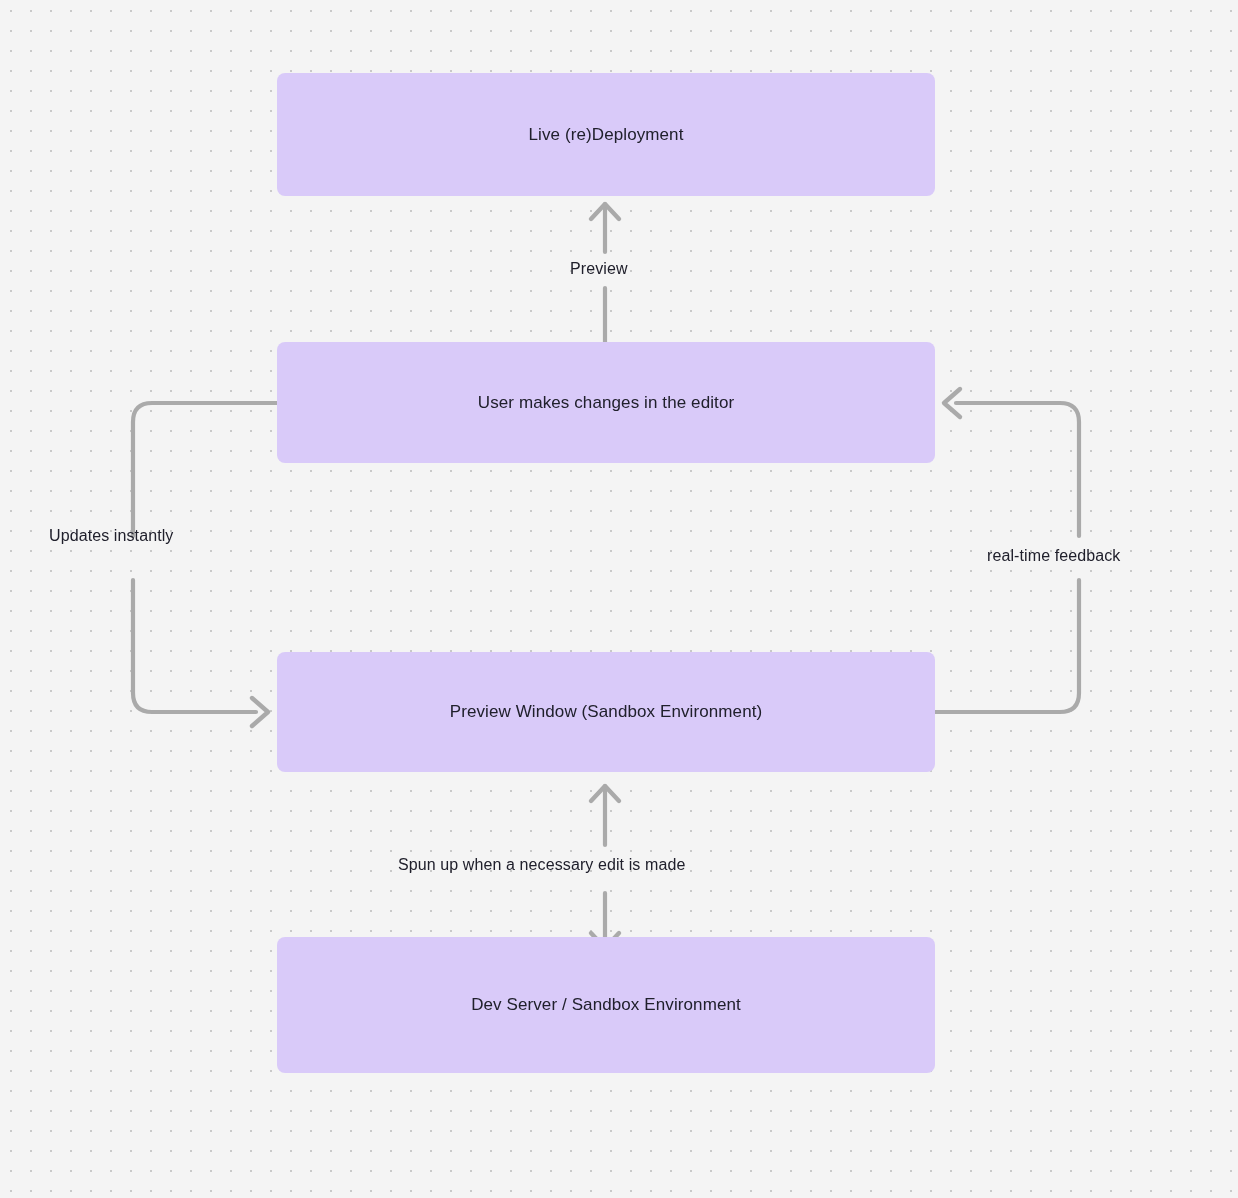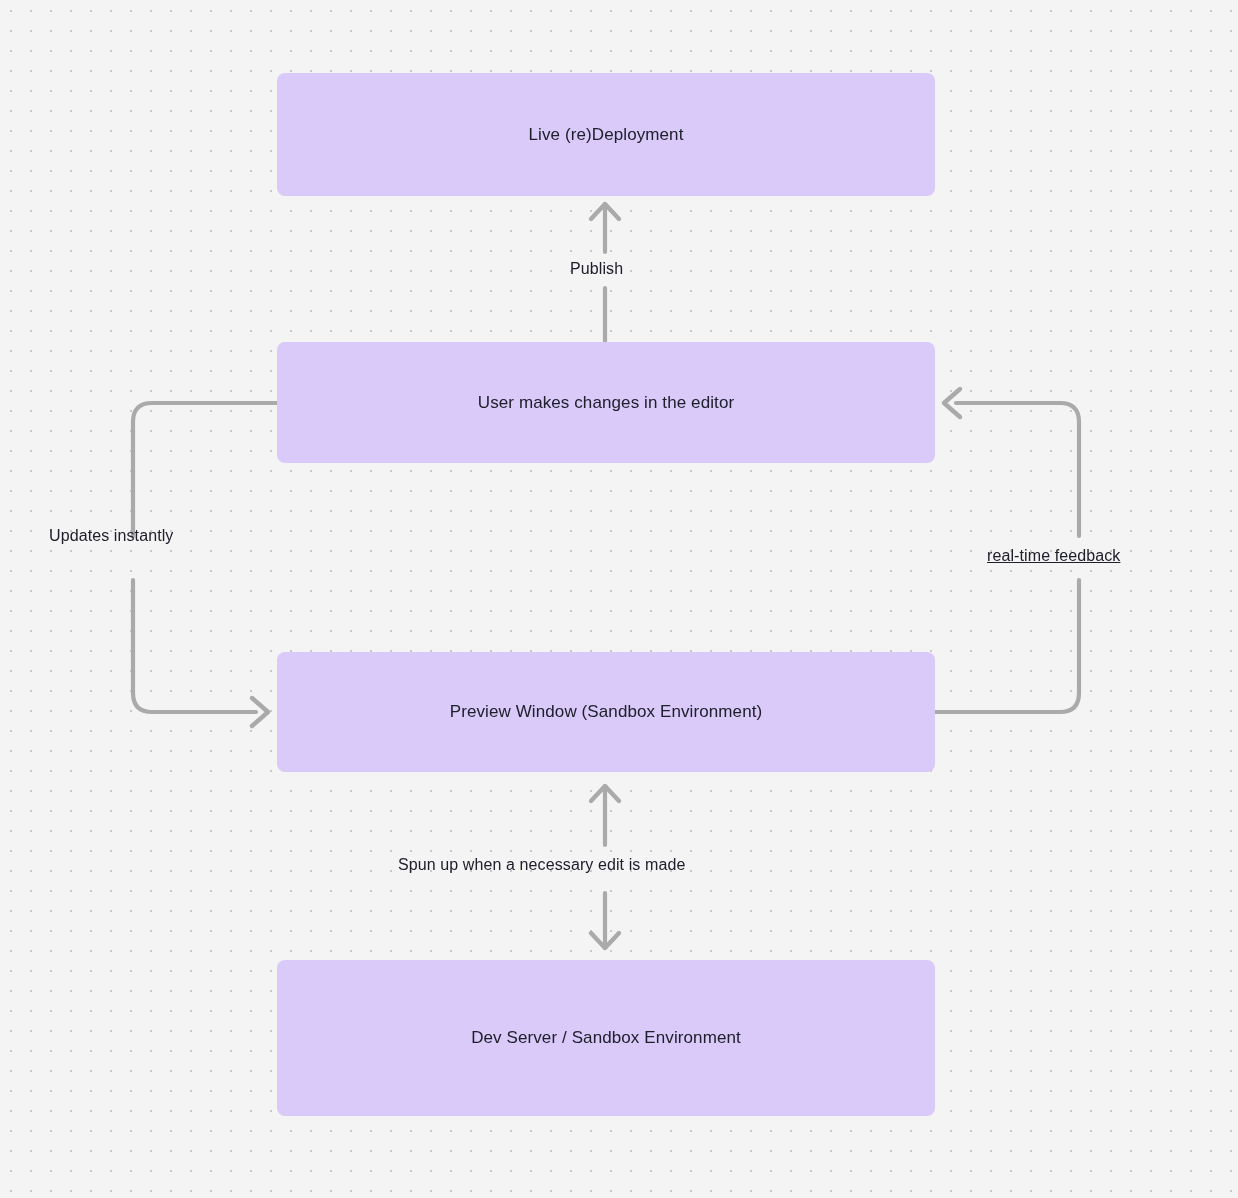--- a/index.html
+++ b/index.html
@@ -63,33 +63,33 @@
   .node-label {
     font-size: 17px;
     color: #20202c;
     letter-spacing: 0.1px;
     text-align: center;
     white-space: nowrap;
   }
   #node-deployment { top: 73px;  height: 123px; }
   #node-editor     { top: 342px; height: 121px; }
   #node-preview    { top: 652px; height: 120px; align-items: center; }
-  #node-devserver  { top: 960px; height: 156px; }
+  #node-devserver  { top: 937px; height: 136px; }
 
   
   .edge-label {
     position: absolute;
     font-size: 16px;
     color: #20202c;
     white-space: nowrap;
     letter-spacing: 0.1px;
   }
   #label-publish        { left: 570px; top: 260px; }
   #label-updates        { left: 49px;  top: 527px; }
-  #label-feedback       { left: 987px; top: 547px; text-decoration: underline; }
+  #label-feedback       { left: 987px; top: 547px; }
   #label-spunup         { left: 398px; top: 856px; }
 </style>
 </head>
 <body>
 
 <div id="canvas">
 
   <svg id="connectors" viewBox="0 0 1238 1198" width="1238" height="1198" xmlns="http://www.w3.org/2000/svg">
 
     <g>
@@ -141,18 +141,18 @@
   </div>
 
   <div class="node" id="node-preview">
     <span class="node-label">Preview Window (Sandbox Environment)</span>
   </div>
 
   <div class="node" id="node-devserver">
     <span class="node-label">Dev Server / Sandbox Environment</span>
   </div>
 
-  <div class="edge-label" id="label-publish">Publish</div>
+  <div class="edge-label" id="label-publish">Preview</div>
   <div class="edge-label" id="label-updates">Updates instantly</div>
   <div class="edge-label" id="label-feedback">real-time feedback</div>
   <div class="edge-label" id="label-spunup">Spun up when a necessary edit is made</div>
 
 </div>
 
 </body></html>

